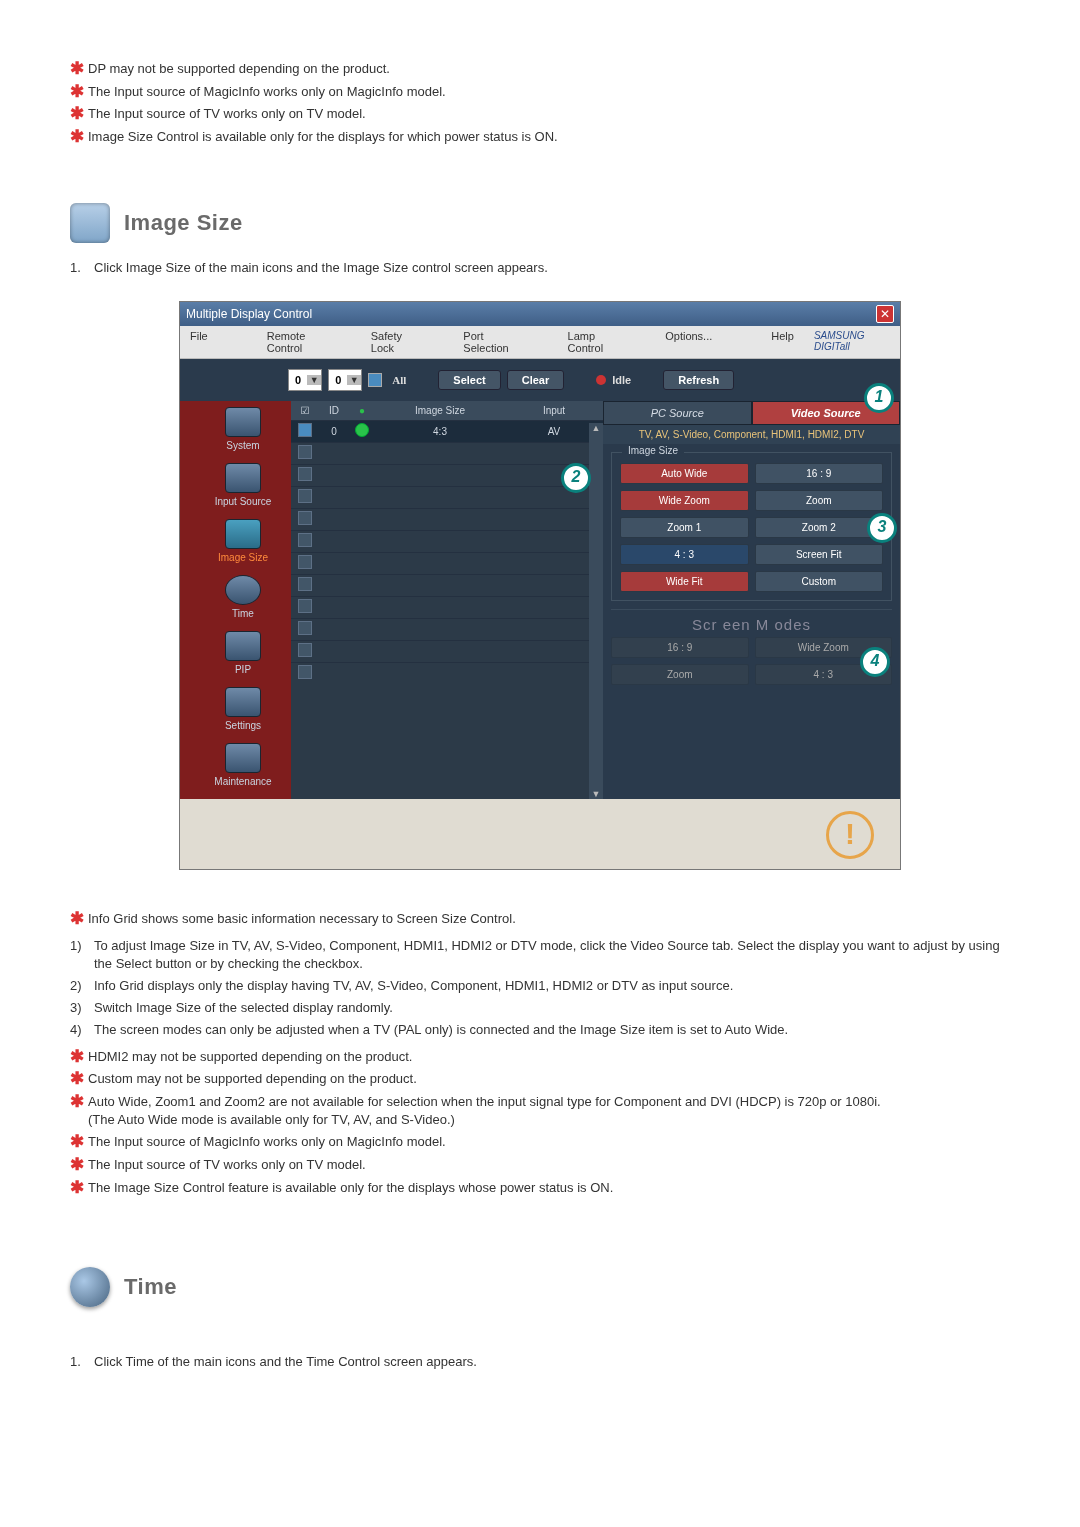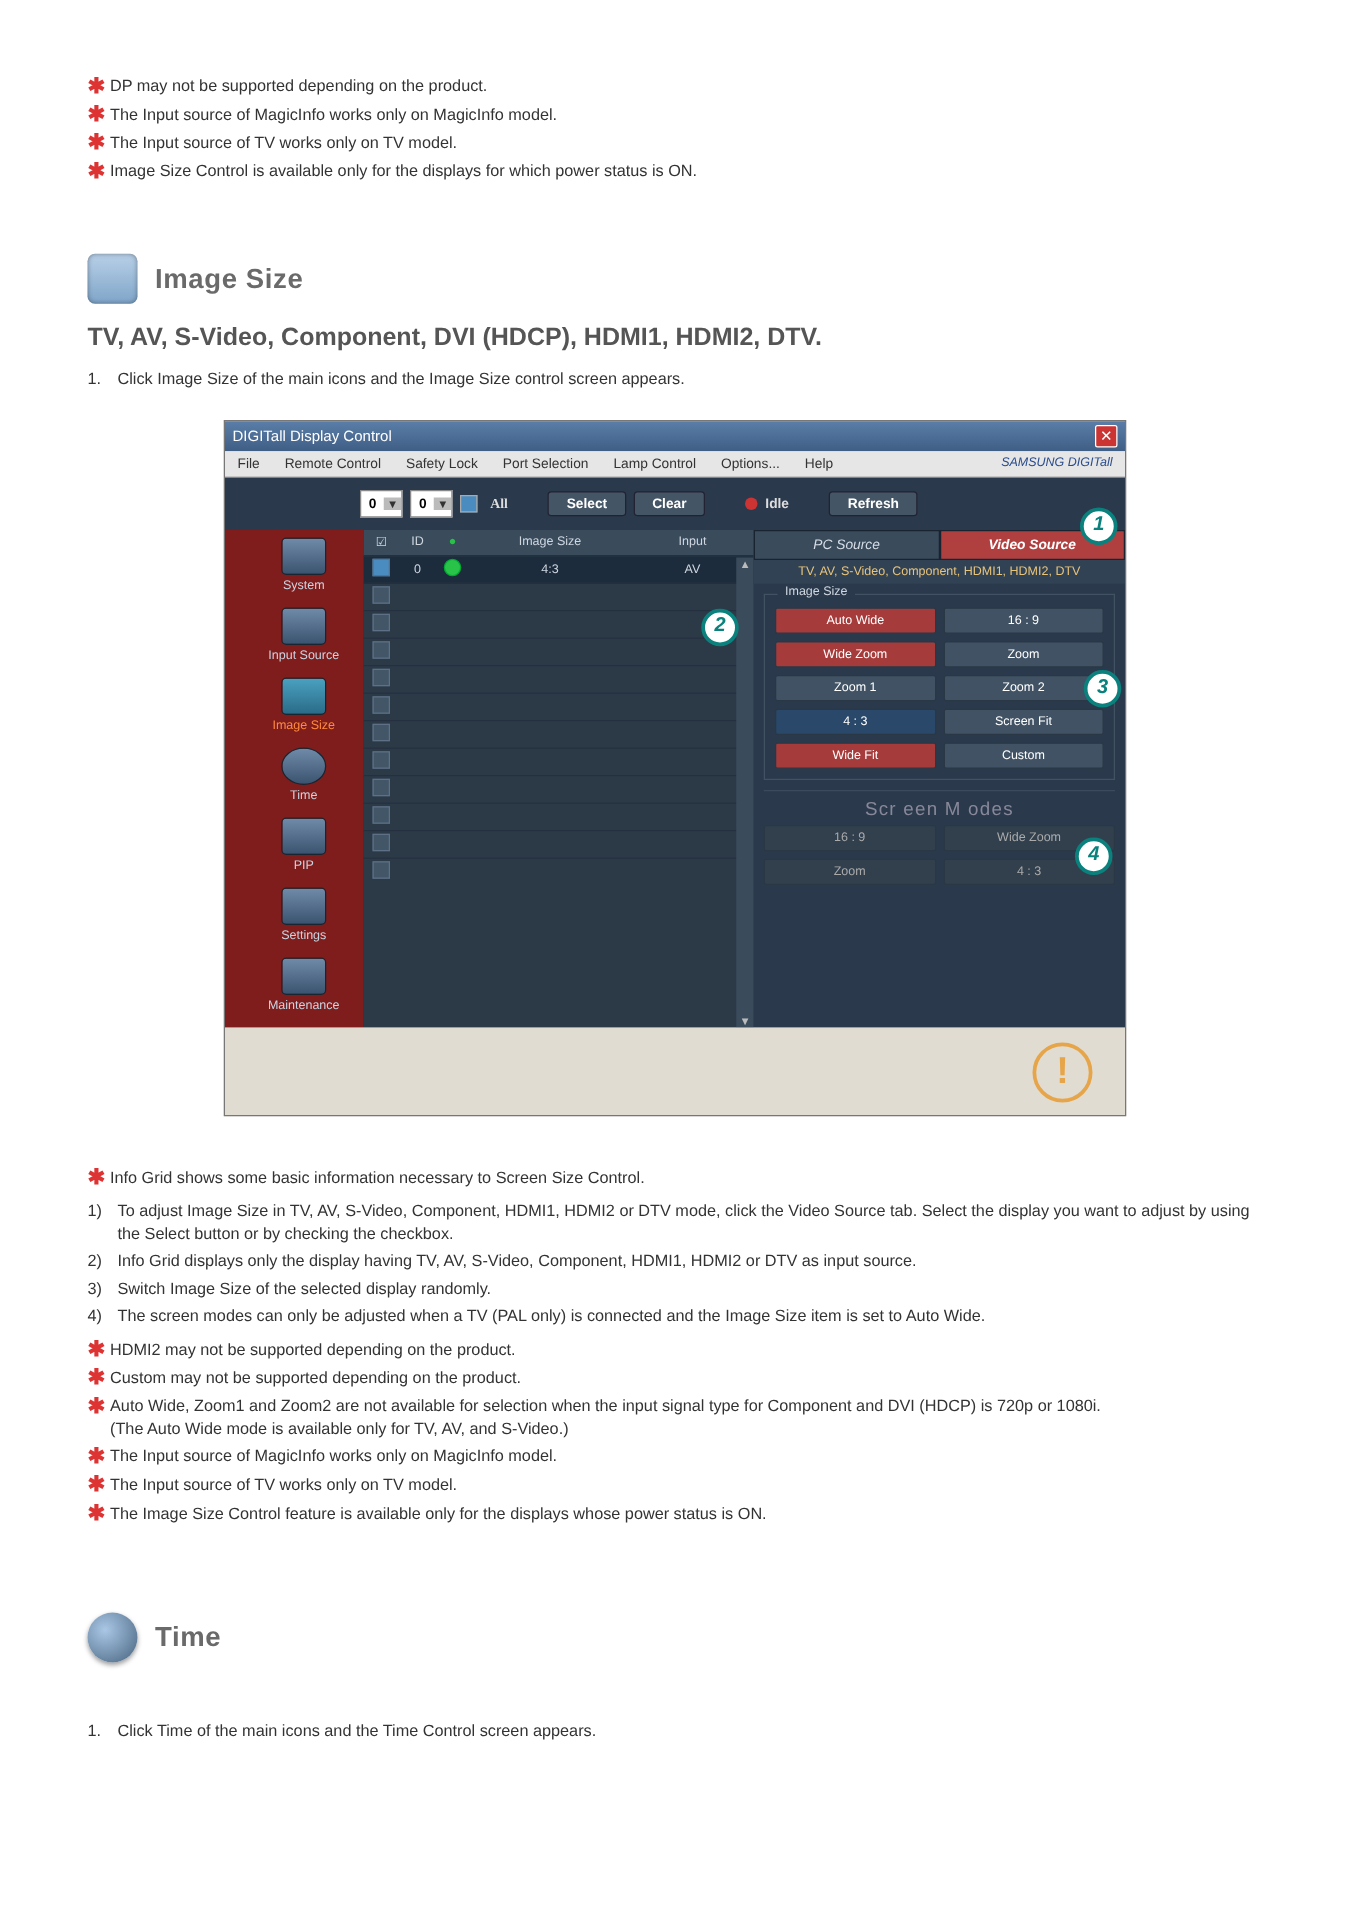--- a/index.html
+++ b/index.html
@@ -120,20 +120,21 @@
   .menubar {
     background: #e6e6e6;
     display: flex;
     font-size: 11px;
     color: #333;
     justify-content: space-between;
     border-bottom: 1px solid #bbb;
   }
   .menubar-left {
     display: flex;
+    gap: 39px;
   }
   .menubar-left div {
     padding: 4px 10px;
   }
   .menubar-right {
     font-size: 10px;
     color: #2a4c8c;
     padding: 4px 10px;
     font-style: italic;
   }
@@ -421,30 +422,29 @@
       </div>
   </div>
 
   <div class="section-head">
     <div class="head-icon">
         <div class="bk"></div>
       </div>
     <div class="head-title">Image Size</div>
   </div>
 
-  <div class="subheading">TV, AV, S-Video, Component, DVI (HDCP), HDMI1, HDMI2, DTV.</div>
 
   <div class="num-row">
     <div class="num">1.</div>
     <div class="num-text intro-line">Click Image Size of the main icons and the Image Size control screen appears.</div>
   </div>
 
   <div class="shot">
     <div class="titlebar">
-      <span>DIGITall Display Control</span>
+      <span>Multiple Display Control</span>
       <span class="close-x">✕</span>
     </div>
     <div class="menubar">
       <div class="menubar-left">
         <div>File</div>
         <div>Remote Control</div>
         <div>Safety Lock</div>
         <div>Port Selection</div>
         <div>Lamp Control</div>
         <div>Options...</div>

